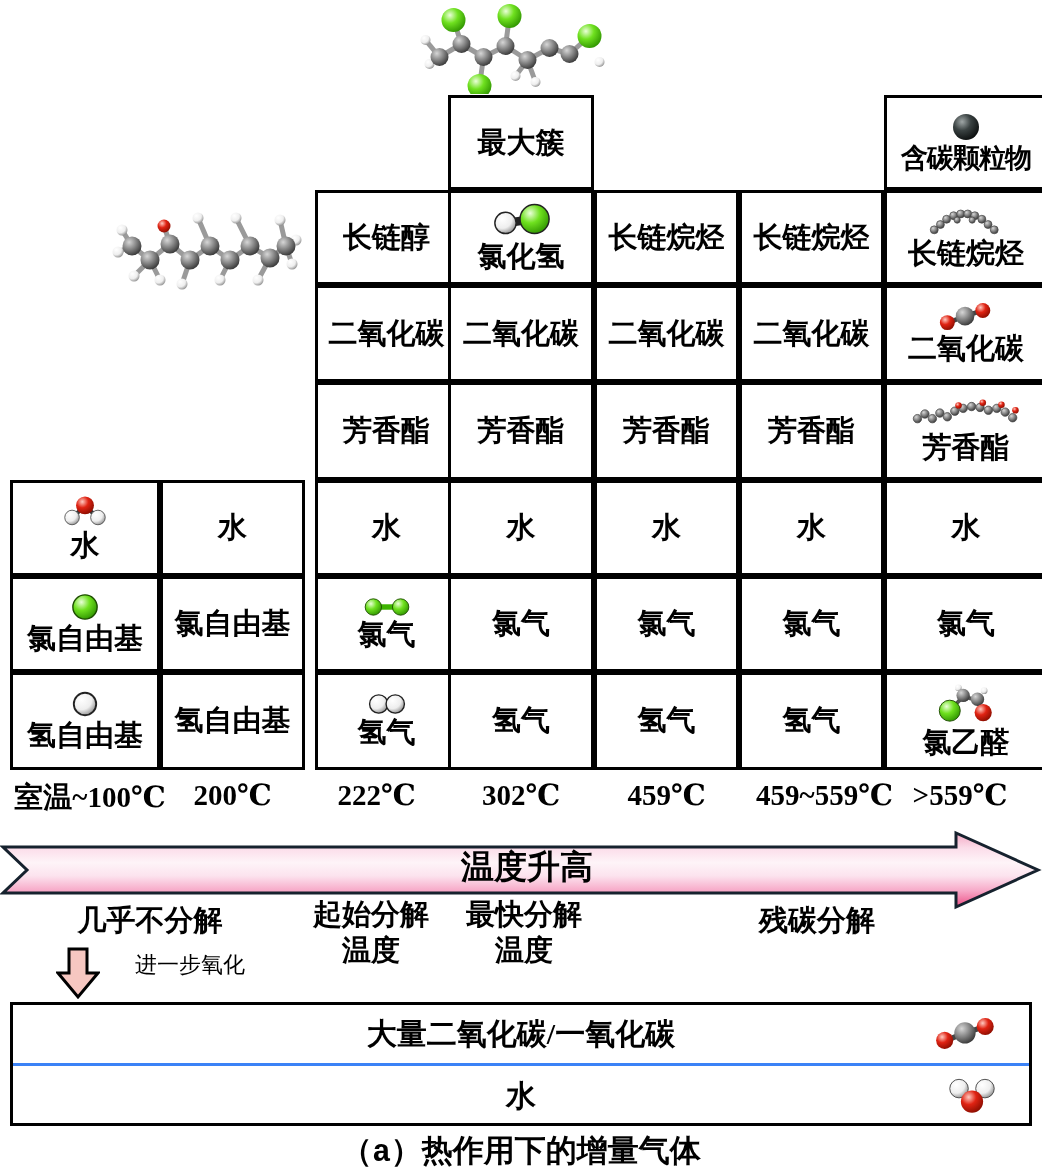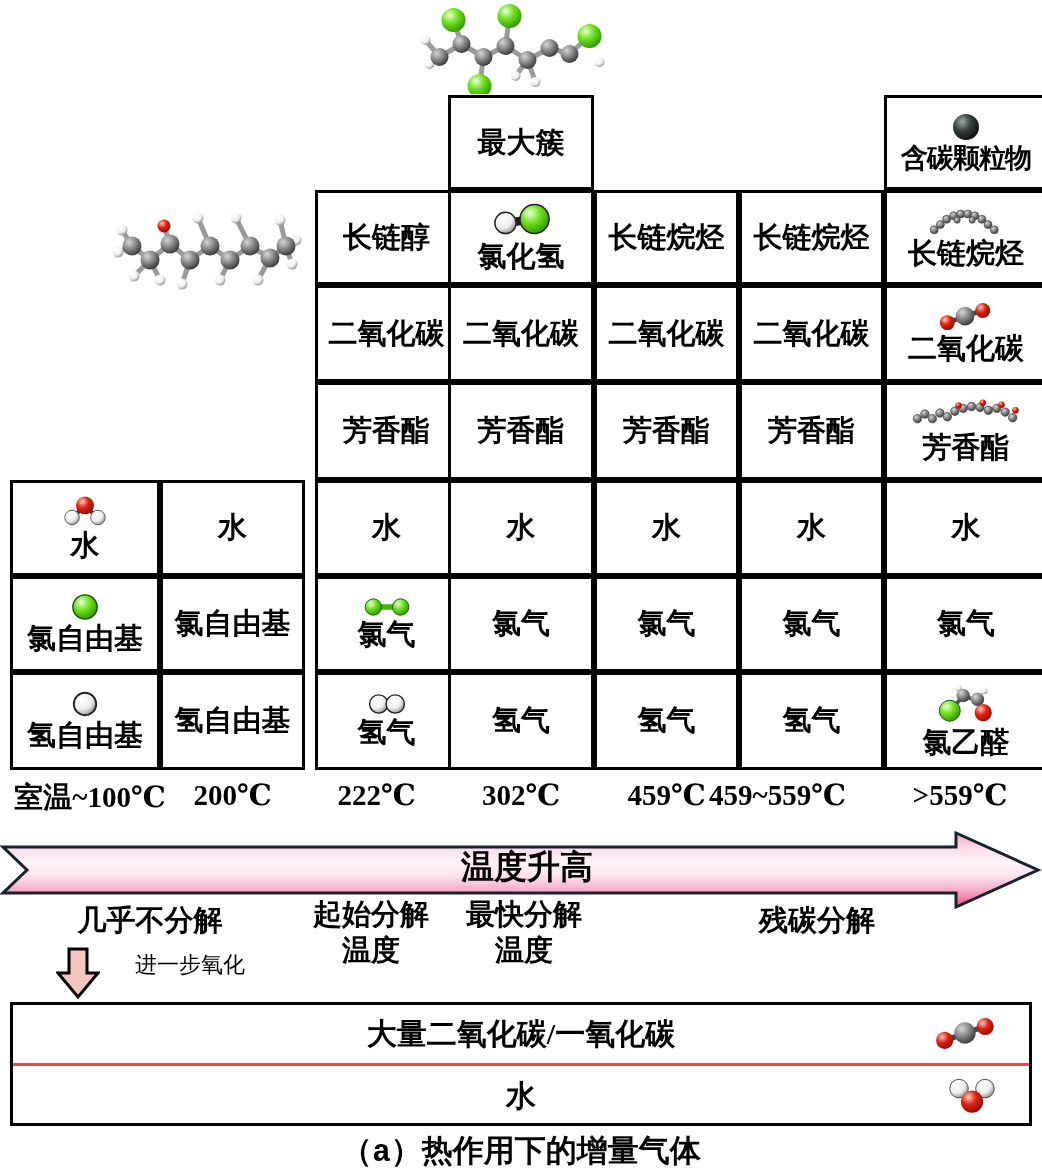--- a/index.html
+++ b/index.html
@@ -24,21 +24,21 @@
   .phase{position:absolute;font-size:29px;font-weight:700;text-align:center;
          white-space:pre-line;line-height:1.25;}
   #arrow-wrap{position:absolute;left:0;top:830px;width:1042px;height:80px;}
   #arrow-label{position:absolute;left:0;top:845px;width:1042px;text-align:center;
                font-size:33px;font-weight:700;margin-left:6px;}
   #oxidation-label{position:absolute;left:135px;top:950px;font-size:22px;font-weight:400;}
   #down-arrow{position:absolute;left:56px;top:946px;}
   #result-box{position:absolute;left:10px;top:1002px;width:1022px;height:124px;
               border:3px solid #000;box-sizing:border-box;}
   .result-row{position:relative;width:100%;height:60px;display:flex;align-items:center;justify-content:center;}
-  .result-row.first{border-bottom:3px solid #ef4444;box-sizing:content-box;height:58px;}
+  .result-row.first{border-bottom:3px solid #3b82f6;box-sizing:content-box;height:58px;}
   .result-label{font-size:30px;font-weight:700;}
   .result-icon{position:absolute;right:32px;top:50%;transform:translateY(-50%);line-height:0;}
   #caption{position:absolute;left:0;top:1130px;width:1042px;text-align:center;
            font-size:31px;font-weight:700;font-family:Liberation Mono, monospace;}
   .molefig{position:absolute;line-height:0;}
 </style>
 </head>
 <body>
 
 <div id="stage">
@@ -408,21 +408,21 @@
       </svg>
     </span>
     <span class="cl">氯乙醛</span>
   </div>
 
   <div class="temp" style="left:-10px;width:200px">室温~100℃</div>
   <div class="temp" style="left:160px;width:145px">200℃</div>
   <div class="temp" style="left:305px;width:143px">222℃</div>
   <div class="temp" style="left:448px;width:146px">302℃</div>
   <div class="temp" style="left:594px;width:145px">459℃</div>
-  <div class="temp" style="left:695px;width:165px">459~559℃</div>
+  <div class="temp" style="left:742px;width:165px">459~559℃</div>
   <div class="temp" style="left:880px;width:160px">&gt;559℃</div>
 
   <div id="arrow-wrap">
     <svg width="1042" height="80" viewBox="0 0 1042 80">
       <polygon points="3,17 956,17 956,3 1038,40 956,77 956,63 3,63 27,40" fill="url(#arrowGrad)" stroke="#16222e" stroke-width="3"></polygon>
     </svg>
   </div>
   <div id="arrow-label">温度升高</div>
 
   <div class="phase" style="left:40px;top:902px;width:220px">几乎不分解</div>

